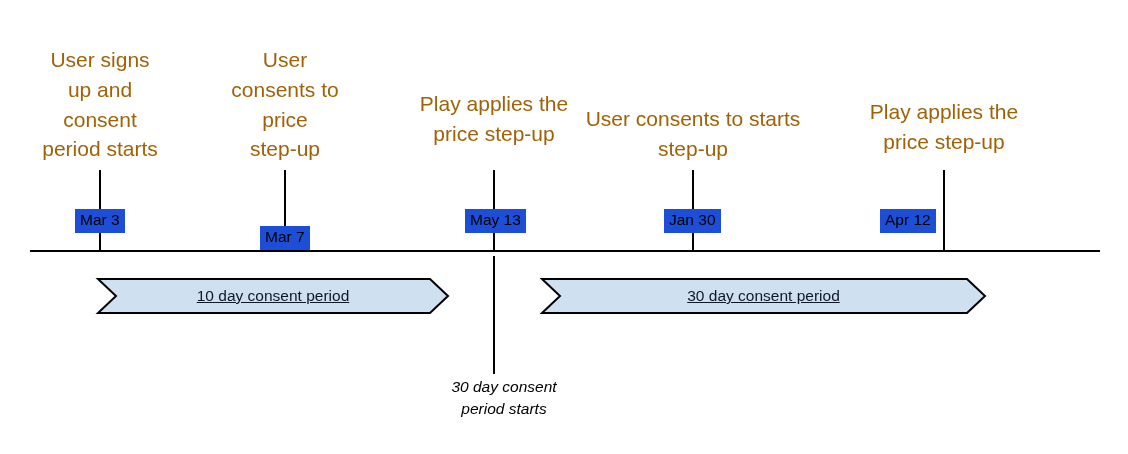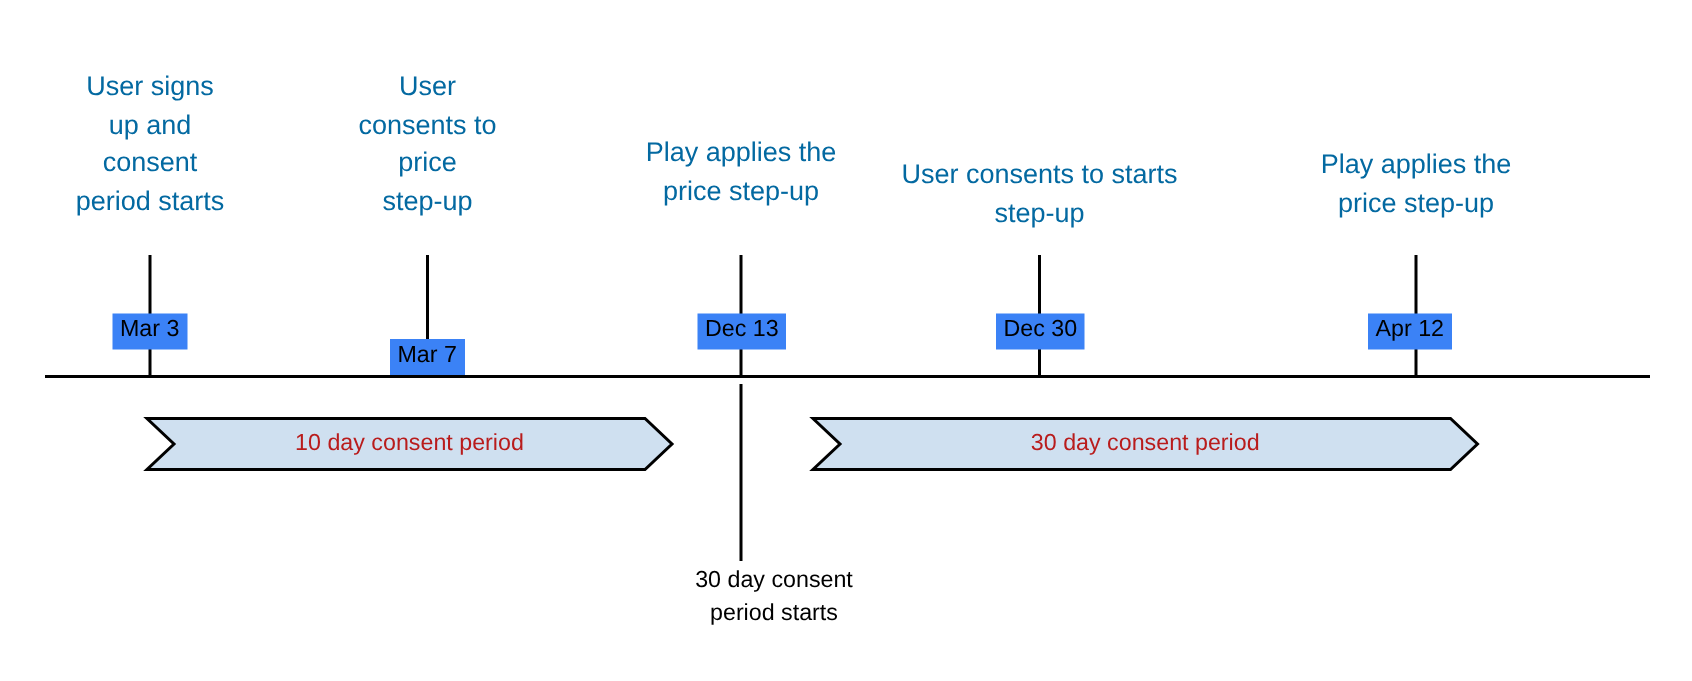--- a/index.html
+++ b/index.html
@@ -22,31 +22,31 @@
     background: #000000;
   }
   .tick {
     position: absolute;
     width: 2px;
     background: #000000;
   }
   .event-label {
     position: absolute;
     text-align: center;
-    font-size: 18px;
+    font-size: 21px;
     line-height: 1.42;
-    color: #0369a1;
+    color: #a16207;
     white-space: pre-line;
   }
   .date-chip {
     position: absolute;
     font-size: 15.5px;
     line-height: 1.2;
     color: #000000;
-    background: #3b82f6;
+    background: #1d4ed8;
     padding: 2px 5px 3px 5px;
     white-space: nowrap;
   }
   .band {
     position: absolute;
     height: 34px;
   }
   .band svg {
     display: block;
     width: 100%;
@@ -56,22 +56,23 @@
   .band-label {
     position: absolute;
     left: 0;
     right: 0;
     top: 0;
     height: 34px;
     display: flex;
     align-items: center;
     justify-content: center;
     font-size: 15.5px;
-    color: #b91c1c;
+    color: #0f172a;
     pointer-events: none;
+    text-decoration: underline;
   }
   .note-label {
     position: absolute;
     text-align: center;
     font-size: 15.5px;
     line-height: 1.42;
     color: #000000;
     white-space: pre-line;
   }
 </style>
@@ -91,32 +92,32 @@
       <div class="date-chip" style="top: 209px; left: 75px;">Mar 3</div>
       <div class="event-label" style="left: 205px; top: 45px; width: 160px;">User
 consents to
 price
 step-up</div>
       <div class="tick" style="left: 284px; top: 170px; height: 80px;"></div>
       <div class="date-chip" style="top: 226px; left: 260px;">Mar 7</div>
       <div class="event-label" style="left: 394px; top: 89px; width: 200px;">Play applies the
 price step-up</div>
       <div class="tick" style="left: 493px; top: 170px; height: 80px;"></div>
-      <div class="date-chip" style="top: 209px; left: 465px;">Dec 13</div>
+      <div class="date-chip" style="top: 209px; left: 465px;">May 13</div>
       <div class="tick" style="left: 493px; top: 256px; height: 118px;"></div>
-      <div class="note-label" style="left: 416px; top: 376px; width: 200px;">30 day consent
+      <div class="note-label" style="left: 404px; top: 376px; width: 200px; font-style: italic;">30 day consent
 period starts</div>
       <div class="event-label" style="left: 568px; top: 104px; width: 250px;">User consents to starts
 step-up</div>
       <div class="tick" style="left: 692px; top: 170px; height: 80px;"></div>
-      <div class="date-chip" style="top: 209px; left: 664px;">Dec 30</div>
+      <div class="date-chip" style="top: 209px; left: 664px;">Jan 30</div>
       <div class="event-label" style="left: 844px; top: 97px; width: 200px;">Play applies the
 price step-up</div>
       <div class="tick" style="left: 943px; top: 170px; height: 80px;"></div>
-      <div class="date-chip" style="top: 209px; left: 912px;">Apr 12</div>
+      <div class="date-chip" style="top: 209px; left: 880px;">Apr 12</div>
     </div>
 
   <div id="bands-layer">
       <div class="band" style="left: 98px; top: 279px; width: 350px;">
         <svg viewBox="0 0 350 34" preserveAspectRatio="none">
           <polygon points="0,0 332,0 350,17 332,34 0,34 18,17" fill="#cfe0f0" stroke="#000000" stroke-width="2" stroke-linejoin="miter"></polygon>
         </svg>
         <div class="band-label">10 day consent period</div>
       </div>
       <div class="band" style="left: 542px; top: 279px; width: 443px;">

